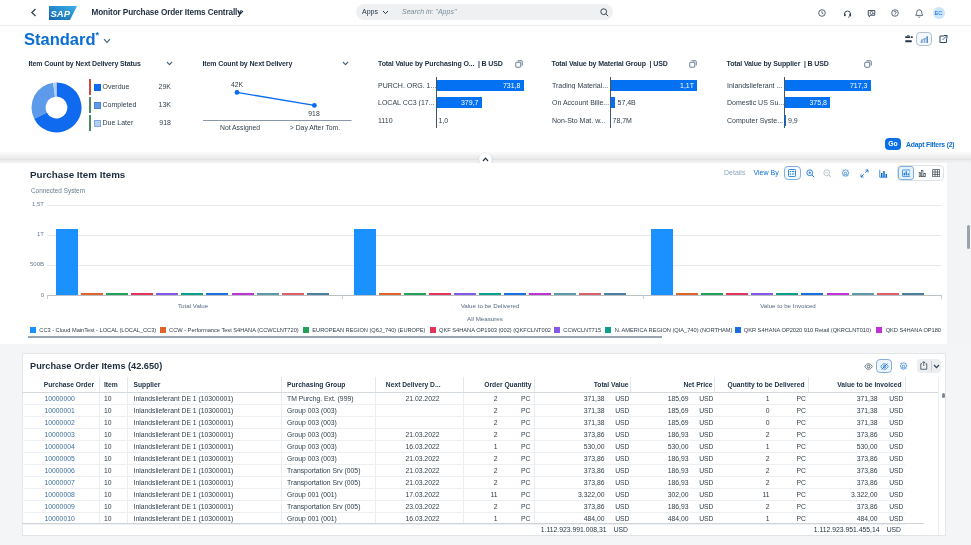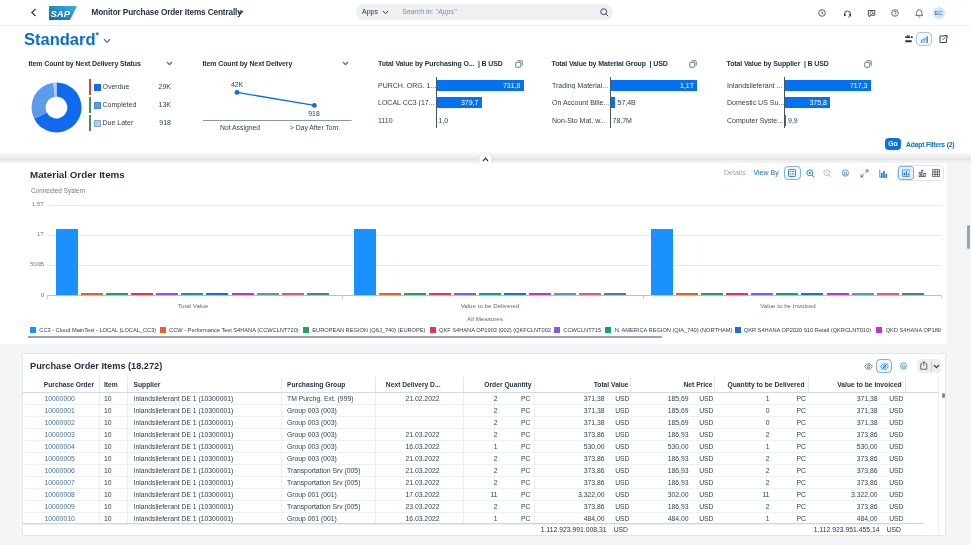--- a/index.html
+++ b/index.html
@@ -184,21 +184,21 @@
 <div class="abs" style="left:906px;top:140.5px;font-size:6.8px;color:#0a6ed1;font-weight:bold;letter-spacing:-0.2px;">Adapt Filters (2)</div>
 
 <div class="abs" style="left:0;top:152px;width:971px;height:11px;background:linear-gradient(#fcfcfc,#e9e9e9 62%,#f3f3f3);"></div>
 <div class="abs" style="left:0;top:158.5px;width:971px;height:1px;background:#e3e3e3;"></div>
 <div class="abs" style="left:479px;top:152.5px;width:13px;height:13px;border-radius:50%;background:#fff;box-shadow:0 0.5px 2px rgba(0,0,0,0.18);"></div>
 <svg class="abs" style="left:482.2px;top:156.5px;" width="7" height="5" viewBox="0 0 7 5">
       <path d="M1 4 L3.5 1.2 L6 4" stroke="#223548" stroke-width="1.2" fill="none"></path>
     </svg>
 
 <div class="abs" id="chartcard" style="left:0;top:163px;width:947px;height:181px;background:#fff;"></div>
-<div class="abs tit" style="left:30px;top:168.5px;font-size:9.8px;font-weight:bold;">Material Order Items</div>
+<div class="abs tit" style="left:30px;top:168.5px;font-size:9.8px;font-weight:bold;">Purchase Item Items</div>
 <div class="abs" style="left:31px;top:186.5px;font-size:6.4px;color:#6a7d90;">Connected System</div>
 
 <div class="abs" style="left:724px;top:169px;font-size:7px;color:#8fa6be;">Details</div>
 <div class="abs" style="left:753.5px;top:169px;font-size:7px;color:#0a6ed1;">View By</div>
 <div id="ctb-icons">
 
   <div class="abs" style="left:783.5px;top:165.5px;width:17px;height:14px;border:1px solid #84aede;border-radius:4px;background:#f4f9ff;"></div>
   <svg class="abs" style="left:788px;top:168.5px;" width="8" height="8" viewBox="0 0 16 16">
         <rect x="1" y="1" width="14" height="14" rx="1.5" stroke="#0a6ed1" stroke-width="1.6" fill="none"></rect>
         <rect x="3.5" y="4" width="2.2" height="2.2" fill="#0a6ed1"></rect>
@@ -317,21 +317,21 @@
       <div class="abs" style="left:605.4px;top:327px;width:6px;height:6px;background:#0aa08a;"></div>
       <div class="abs" style="left:614.6999999999999px;top:327.2px;width:117.10000000000002px;font-size:5.7px;color:#32414e;white-space:nowrap;overflow:hidden;letter-spacing:-0.02px;">N. AMERICA REGION (QIA_740) (NORTHAM)</div>
       <div class="abs" style="left:734.5px;top:327px;width:6px;height:6px;background:#1a6fe0;"></div>
       <div class="abs" style="left:743.8px;top:327.2px;width:129.89999999999998px;font-size:5.7px;color:#32414e;white-space:nowrap;overflow:hidden;letter-spacing:-0.02px;">QKR S4HANA OP2020 910 Retail (QKRCLNT010)</div>
       <div class="abs" style="left:876.4px;top:327px;width:6px;height:6px;background:#c032d6;"></div>
       <div class="abs" style="left:885.6999999999999px;top:327.2px;width:56.60000000000002px;font-size:5.7px;color:#32414e;white-space:nowrap;overflow:hidden;letter-spacing:-0.02px;">QKD S4HANA OP180</div>
       <div class="abs" style="left:28px;top:336px;width:634px;height:1.5px;background:#98a5b1;"></div>
     </div>
 
 <div class="abs" id="tablecard" style="left:22px;top:352.5px;width:924px;height:183px;background:#fff;border:1px solid #e3e7ea;"></div>
-<div class="abs tit" style="left:30px;top:360.5px;font-size:9.2px;font-weight:bold;">Purchase Order Items (18.272)</div>
+<div class="abs tit" style="left:30px;top:360.5px;font-size:9.2px;font-weight:bold;">Purchase Order Items (42.650)</div>
 <div id="ttb-icons">
 
   <svg class="abs" style="left:864px;top:361.5px;" width="9" height="9" viewBox="0 0 18 18">
         <path d="M1.5 9 C3.5 5.2 6 3.5 9 3.5 C12 3.5 14.5 5.2 16.5 9 C14.5 12.8 12 14.5 9 14.5 C6 14.5 3.5 12.8 1.5 9 Z" stroke="#32414e" stroke-width="1.4" fill="none"></path>
         <circle cx="9" cy="9" r="2.6" stroke="#32414e" stroke-width="1.4" fill="none"></circle>
       </svg>
 
   <div class="abs" style="left:876px;top:358.5px;width:15.5px;height:14.5px;border:1px solid #84aede;border-radius:4px;background:#eef6ff;"></div>
   <svg class="abs" style="left:879.5px;top:361.5px;" width="9" height="9" viewBox="0 0 18 18">
         <path d="M1.5 9 C3.5 5.2 6 3.5 9 3.5 C12 3.5 14.5 5.2 16.5 9 C14.5 12.8 12 14.5 9 14.5 C6 14.5 3.5 12.8 1.5 9 Z" stroke="#0a6ed1" stroke-width="1.4" fill="none"></path>

